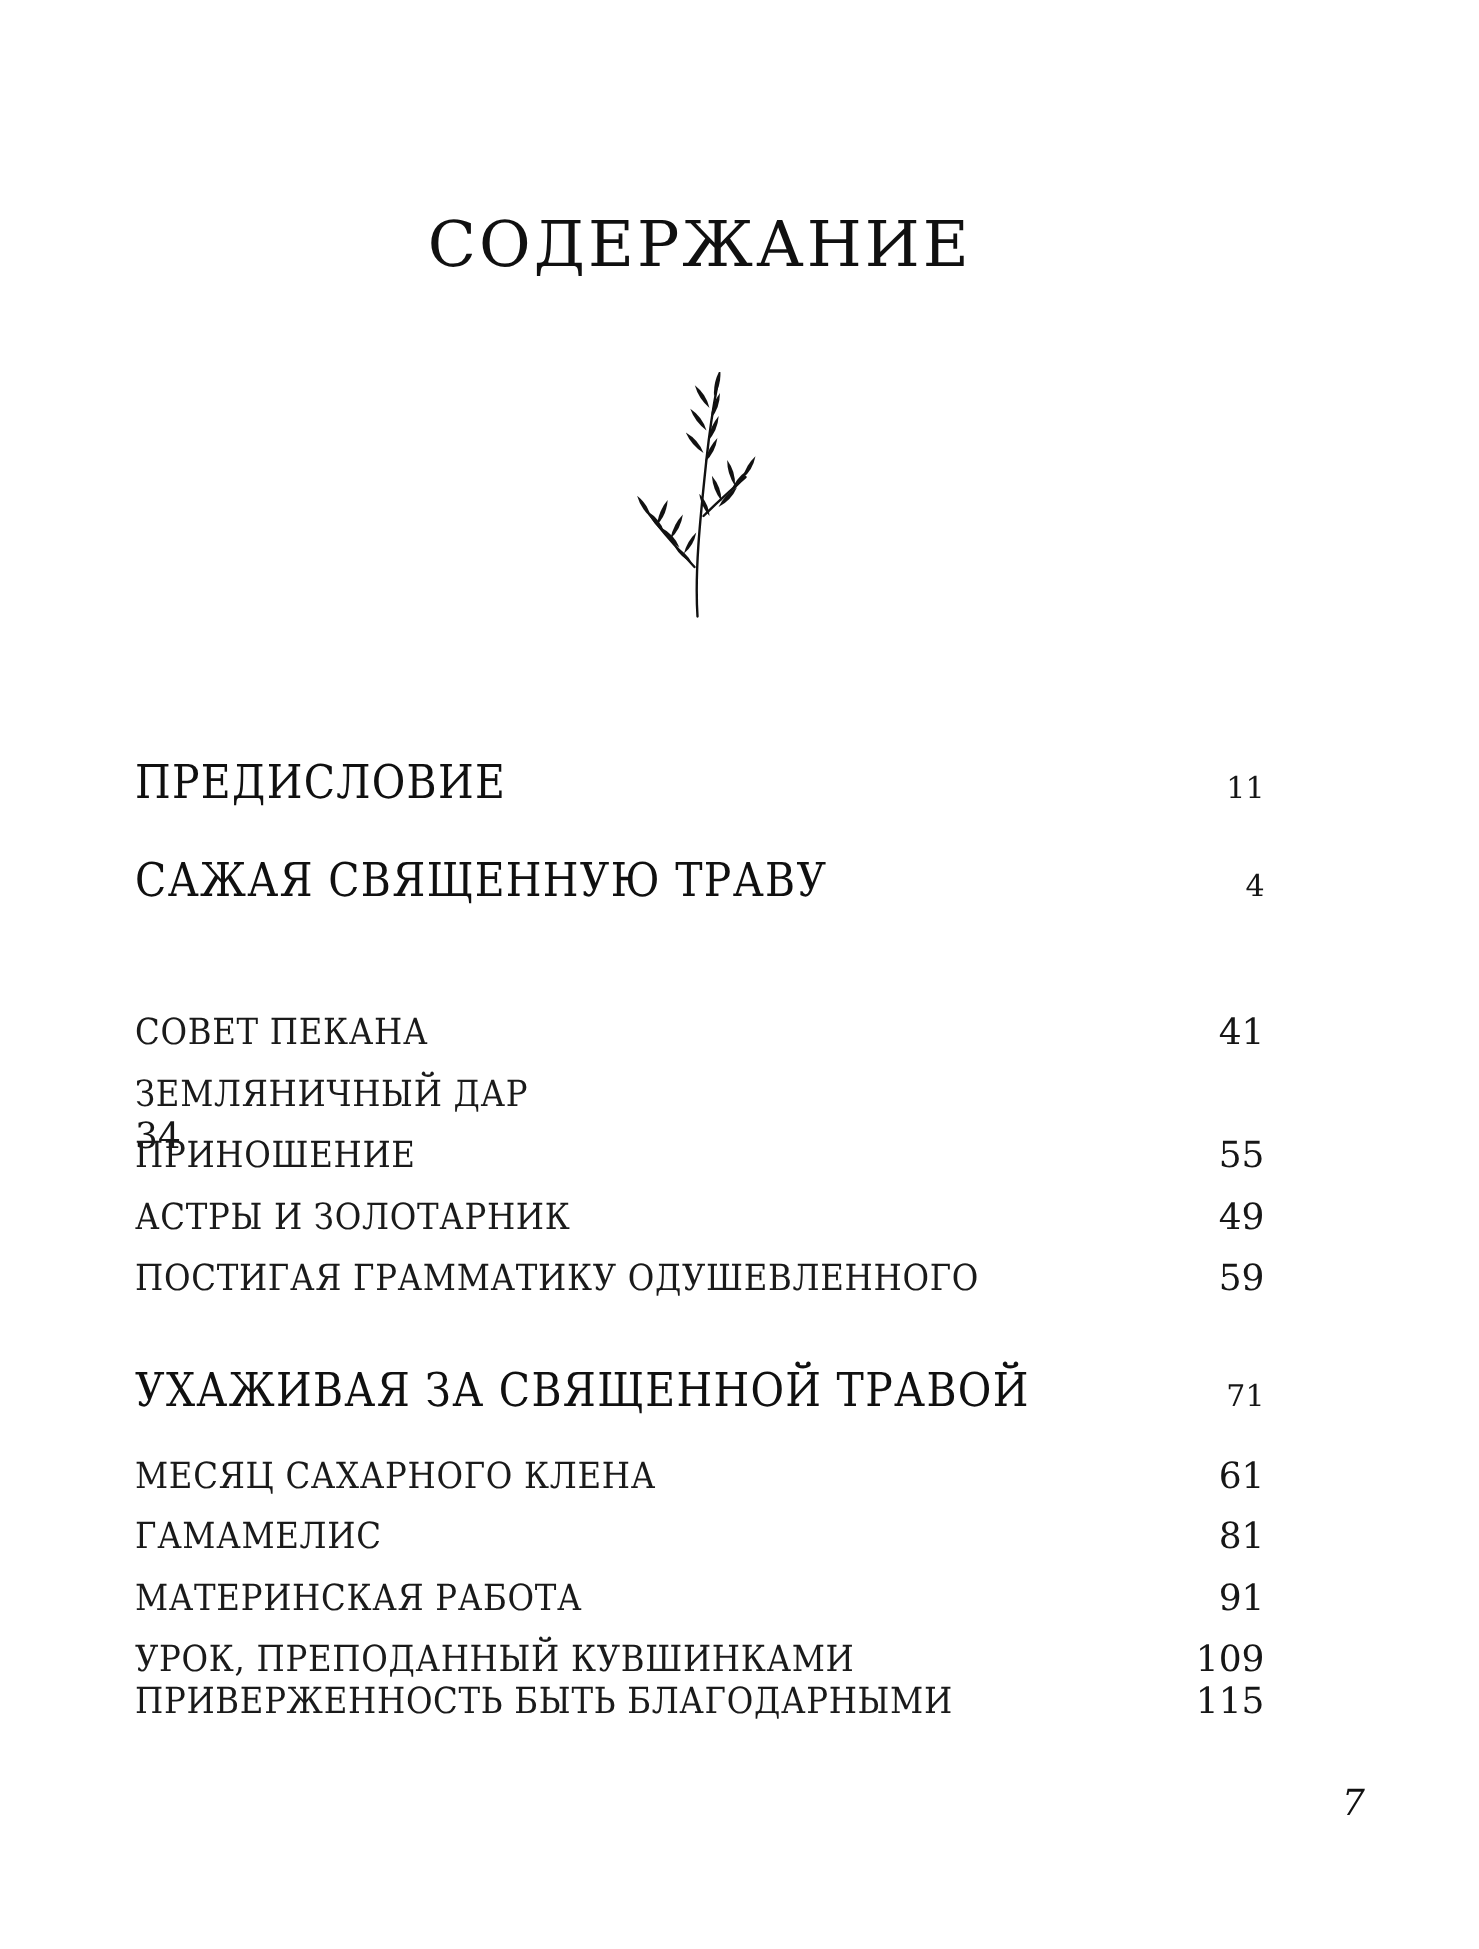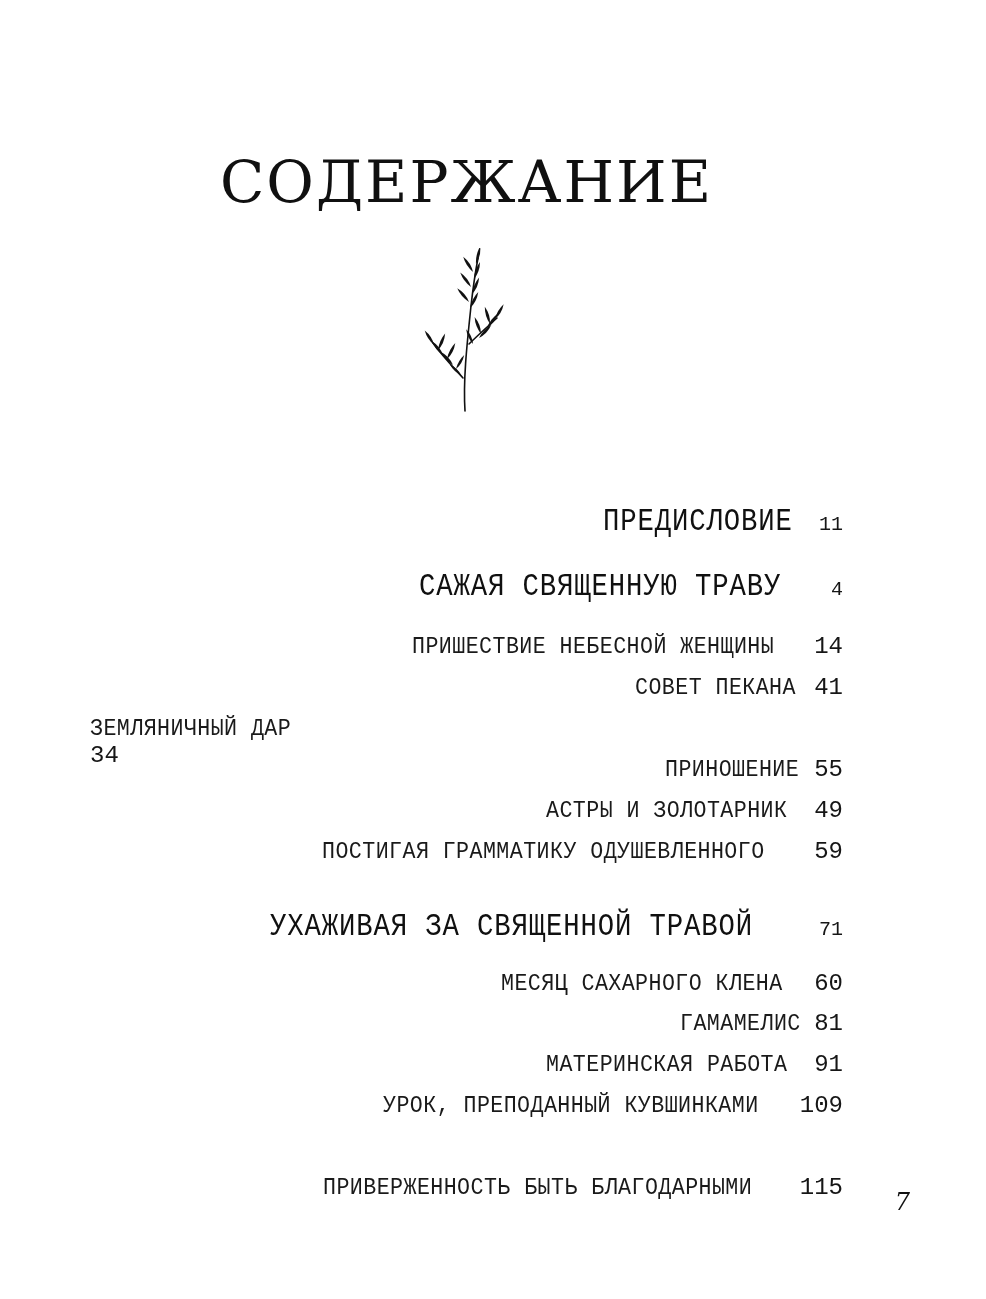--- a/index.html
+++ b/index.html
@@ -8,53 +8,52 @@
     background:#ffffff;
     position:relative;
     font-family:"DejaVu Serif", serif;
     color:#161616;
     overflow:hidden;
   }
   .content{position:absolute;left:90px;right:143px;top:0;bottom:0;}
   .page-title{
     position:absolute;top:112px;left:0;right:0;
     text-align:center;
-    font-size:58px;line-height:1.1;
+    font-size:42px;line-height:1.1;
     letter-spacing:2px;
     font-weight:normal;
     color:#101010;
     white-space:nowrap;
   }
   .sprig{
     position:absolute;top:248px;left:50%;
     transform:translateX(-50%);
     width:112px;height:165px;
   }
   .toc-row{
     position:absolute;left:0;right:0;
-    display:flex;justify-content:flex-end;align-items:baseline;
+    display:flex;justify-content:space-between;align-items:baseline;
     white-space:nowrap;
-    font-family:Liberation Mono, monospace;
   }
   .toc-row .label{display:inline-block;transform-origin:left bottom;}
   .row-section .label{
     font-size:31px;letter-spacing:1px;transform:scaleX(0.88);
     color:#101010;
   }
   .row-section .pagenum{font-size:20px;}
   .row-chapter .label{
     font-size:24px;letter-spacing:0.5px;transform:scaleX(0.90);
     color:#1a1a1a;
   }
   .row-chapter .pagenum{font-size:24px;}
   .pagenum{color:#161616;}
   .r1{top:504px;}  .r2{top:569px;}  .r3{top:633px;}  .r4{top:674px;}
   .r5{top:715px;flex-direction:column;}  .r6{top:756px;}  .r7{top:797px;}  .r8{top:838px;}
   .r9{top:909px;}  .r10{top:970px;} .r11{top:1010px;} .r12{top:1051px;}
-  .r13{top:1092px;} .r14{top:1174px;}
+  .r13{top:1092px;} .r14{top:1120px;}
   .folio{
     position:absolute;top:1188px;right:76px;
     font-size:24px;font-style:italic;color:#111;
   }
   .sprig svg{width:100%;height:100%;display:block;}
 </style>
 </head>
 <body>
 
 <div class="content">
@@ -103,24 +102,20 @@
   <div class="toc-row row-section r1">
     <span class="label">ПРЕДИСЛОВИЕ</span>
     <span class="pagenum">11</span>
   </div>
 
   <div class="toc-row row-section r2">
     <span class="label">САЖАЯ СВЯЩЕННУЮ ТРАВУ</span>
     <span class="pagenum">4</span>
   </div>
 
-  <div class="toc-row row-chapter r3">
-    <span class="label">ПРИШЕСТВИЕ НЕБЕСНОЙ ЖЕНЩИНЫ</span>
-    <span class="pagenum">14</span>
-  </div>
 
   <div class="toc-row row-chapter r4">
     <span class="label">СОВЕТ ПЕКАНА</span>
     <span class="pagenum">41</span>
   </div>
 
   <div class="toc-row row-chapter r5">
     <span class="label">ЗЕМЛЯНИЧНЫЙ ДАР</span>
     <span class="pagenum">34</span>
   </div>
@@ -140,21 +135,21 @@
     <span class="pagenum">59</span>
   </div>
 
   <div class="toc-row row-section r9">
     <span class="label">УХАЖИВАЯ ЗА СВЯЩЕННОЙ ТРАВОЙ</span>
     <span class="pagenum">71</span>
   </div>
 
   <div class="toc-row row-chapter r10">
     <span class="label">МЕСЯЦ САХАРНОГО КЛЕНА</span>
-    <span class="pagenum">60</span>
+    <span class="pagenum">61</span>
   </div>
 
   <div class="toc-row row-chapter r11">
     <span class="label">ГАМАМЕЛИС</span>
     <span class="pagenum">81</span>
   </div>
 
   <div class="toc-row row-chapter r12">
     <span class="label">МАТЕРИНСКАЯ РАБОТА</span>
     <span class="pagenum">91</span>

